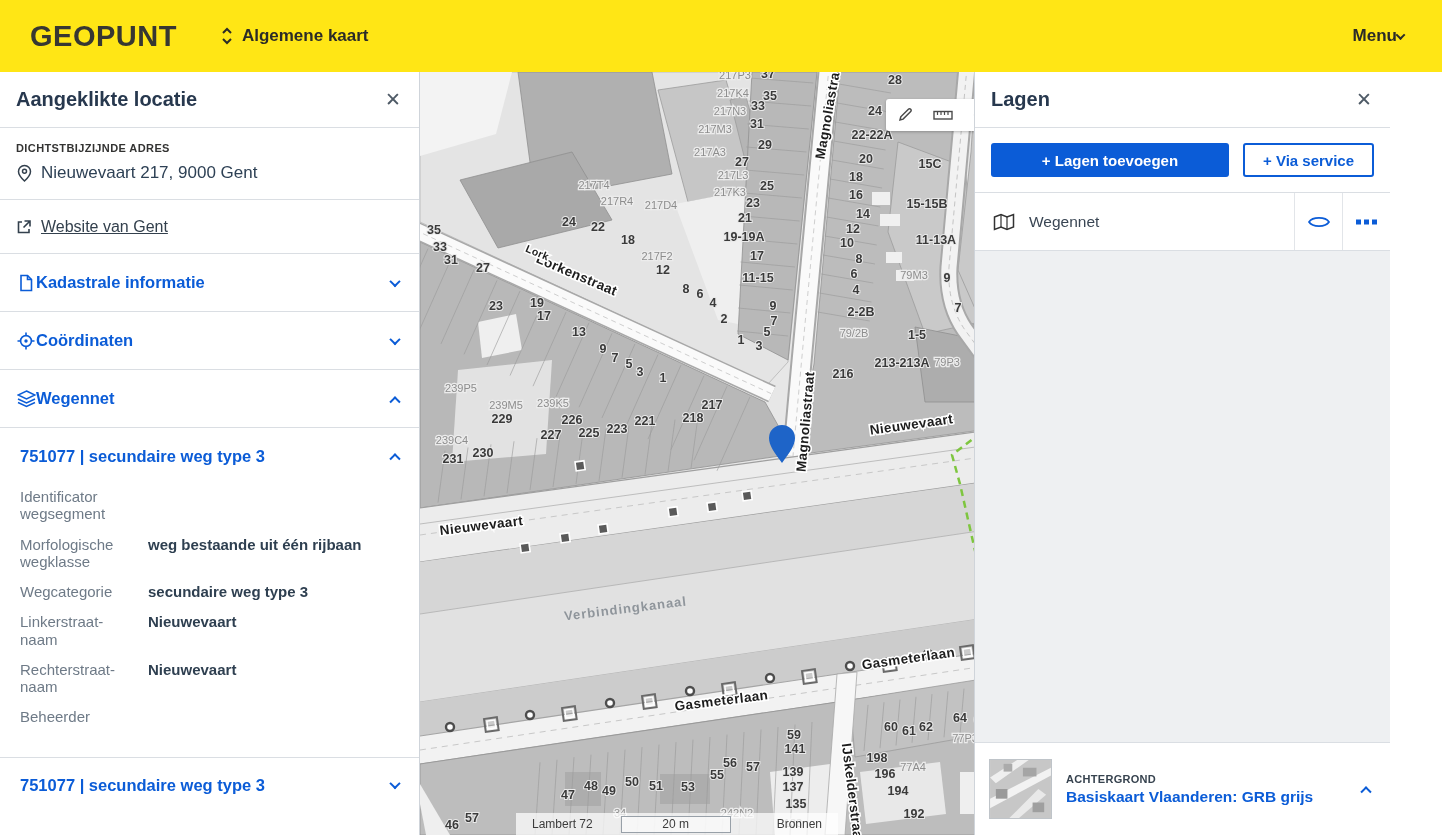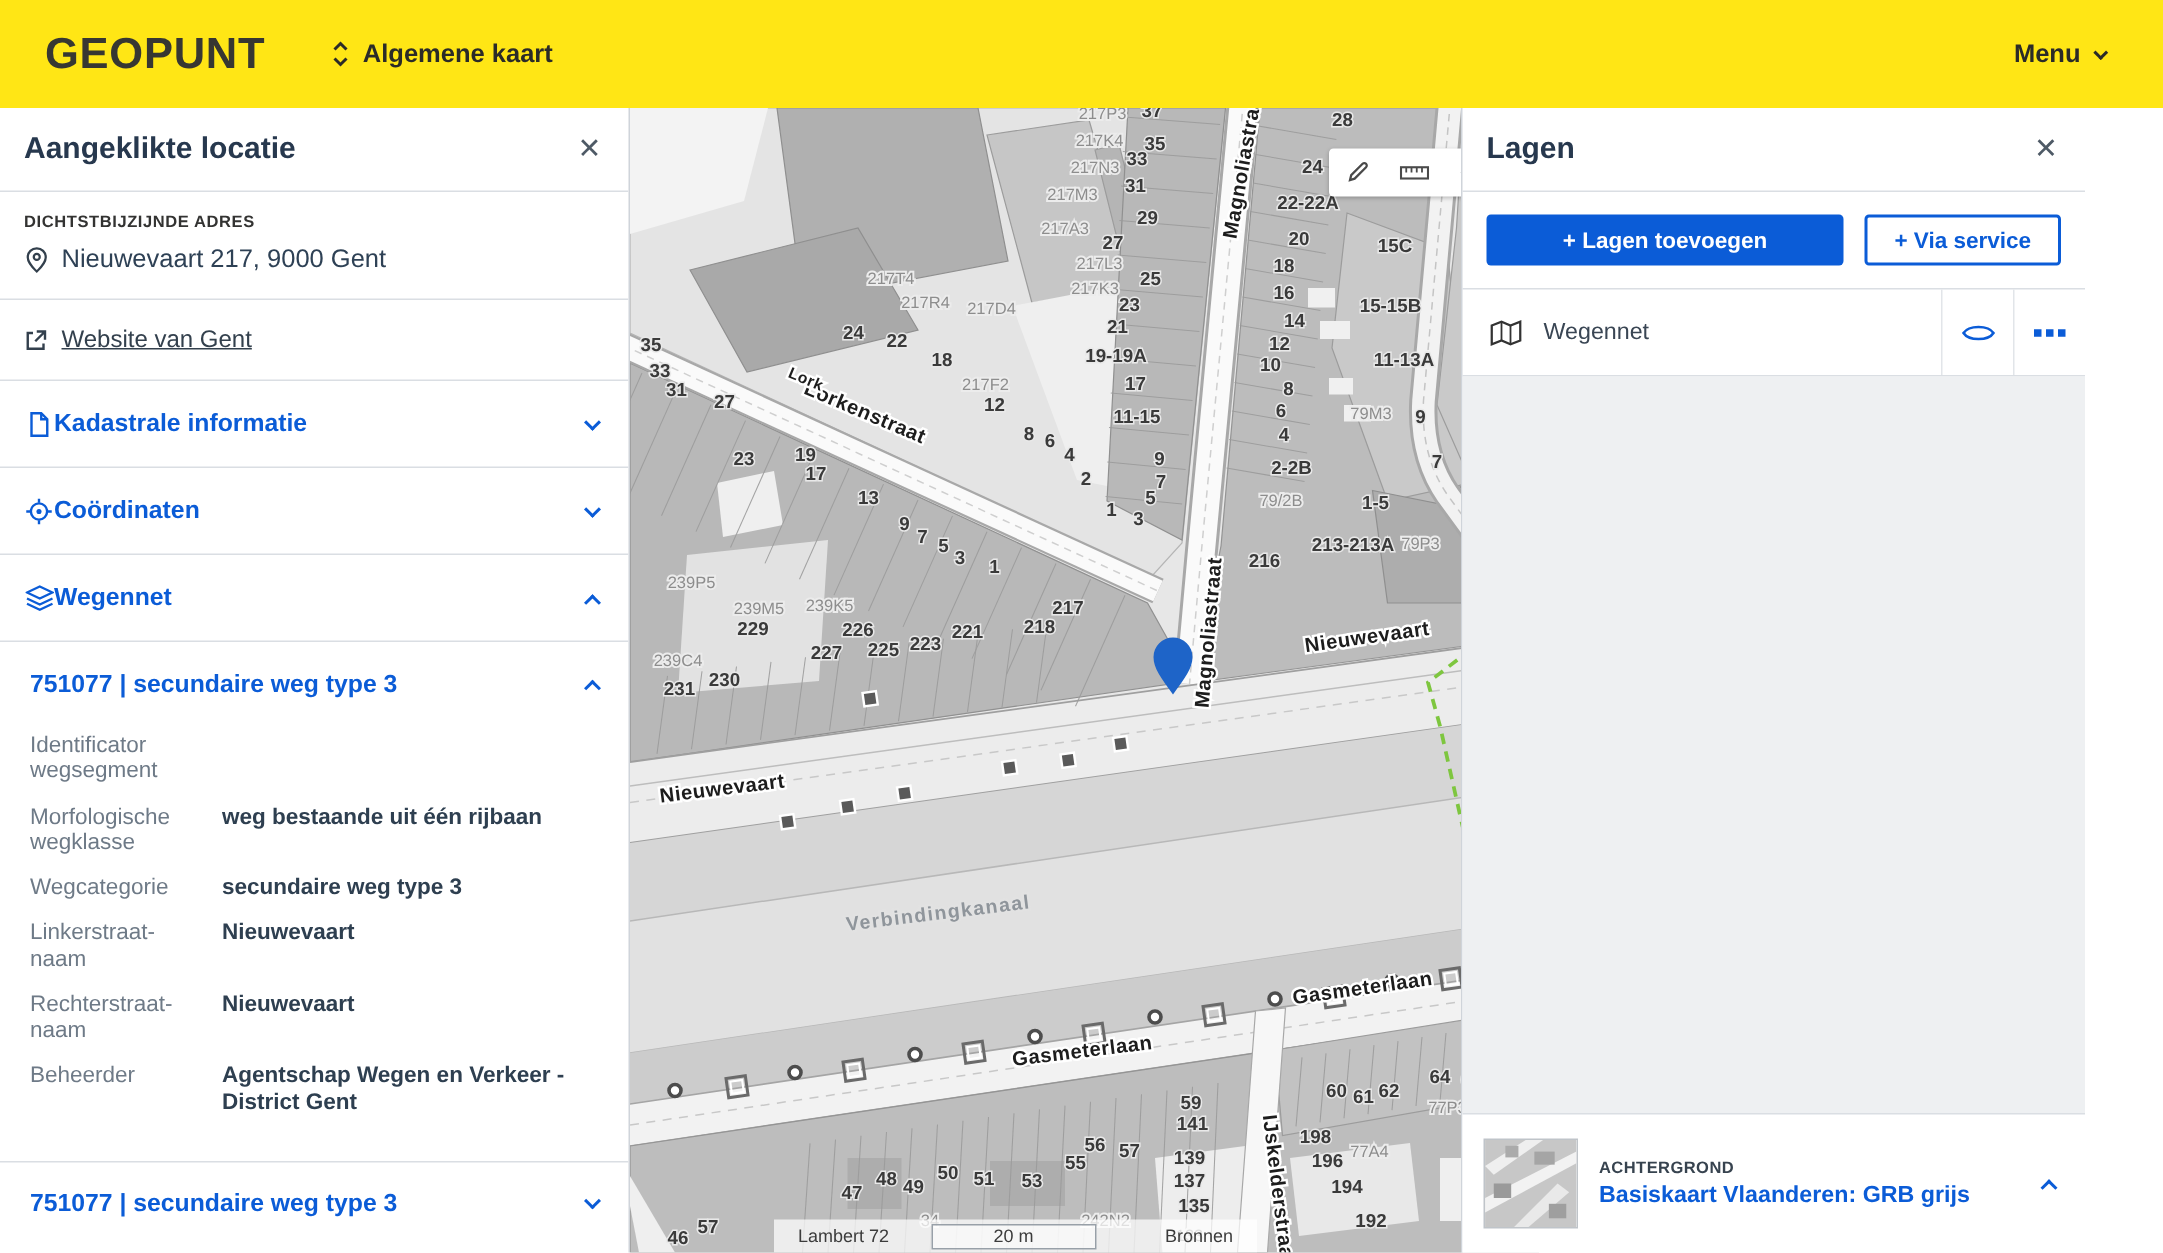--- a/index.html
+++ b/index.html
@@ -7,21 +7,21 @@
     font-family:"Liberation Sans", sans-serif; background:#fff; }
 
   
   .header { position:absolute; left:0; top:0; width:1442px; height:72px;
     background:#ffe615; display:flex; align-items:center; }
   .logo { font-size:29px; font-weight:800; letter-spacing:.5px; color:#373732;
     margin-left:30px; }
   .map-switcher { display:flex; align-items:center; gap:9px; margin-left:44px;
     color:#2b2b28; font-size:17px; font-weight:700; cursor:pointer; }
   .menu { margin-left:auto; margin-right:38px; display:flex; align-items:center;
-    gap:10px; color:#2b2b28; font-size:17px; font-weight:700; cursor:pointer; }
+    color:#2b2b28; font-size:17px; font-weight:700; cursor:pointer; }
   .chev { display:inline-block; width:8px; height:8px;
     border-right:2px solid #0b5cd7; border-bottom:2px solid #0b5cd7;
     transform:rotate(45deg) translate(-1px,-1px); }
   .chev.up { transform:rotate(-135deg) translate(-2px,-2px); }
   .chev.dark { border-color:#2b2b28; width:7px; height:7px; }
 
   
   .left-panel { position:absolute; left:0; top:72px; width:420px; height:763px;
     background:#fff; border-right:1px solid #cfd4da; overflow:hidden; }
   .right-panel { position:absolute; left:974px; top:72px; width:416px; height:763px;
@@ -204,21 +204,20 @@
     <div class="field">
       <div class="k">Linkerstraat-naam</div>
       <div class="v">Nieuwevaart</div>
     </div>
     <div class="field">
       <div class="k">Rechterstraat-naam</div>
       <div class="v">Nieuwevaart</div>
     </div>
     <div class="field">
       <div class="k">Beheerder</div>
-      <div class="v">Agentschap Wegen en Verkeer - District Gent</div>
     </div>
   </div>
 
   <div class="seg-head bordered">
     <span class="lbl">751077 | secundaire weg type 3</span>
     <i class="chev"></i>
   </div>
 </div>
 
 <div class="map-area">

